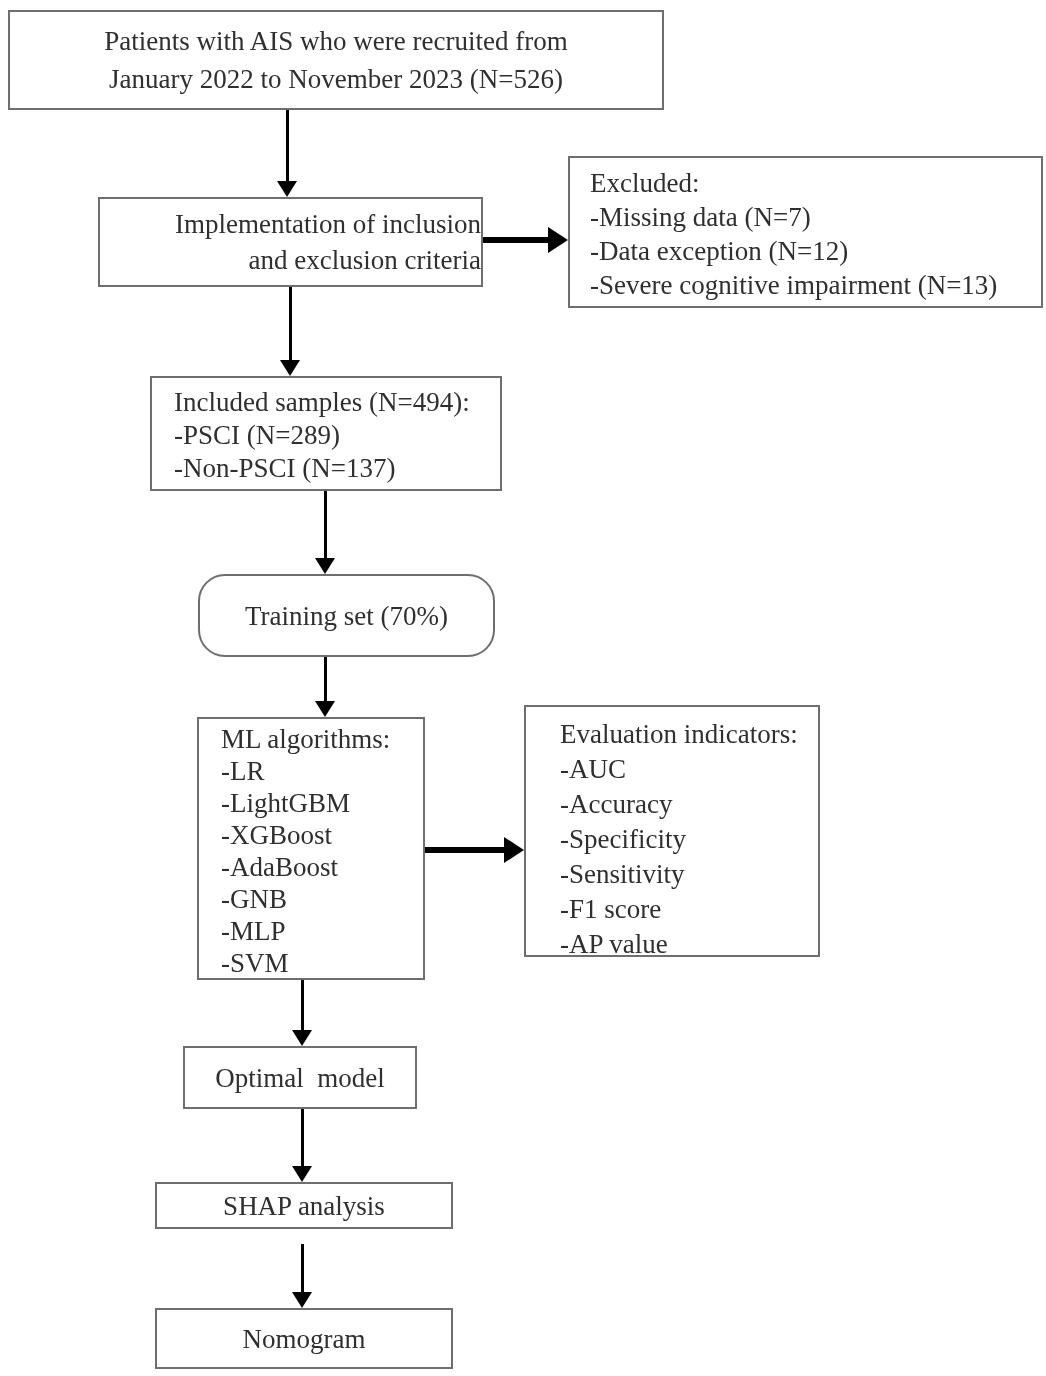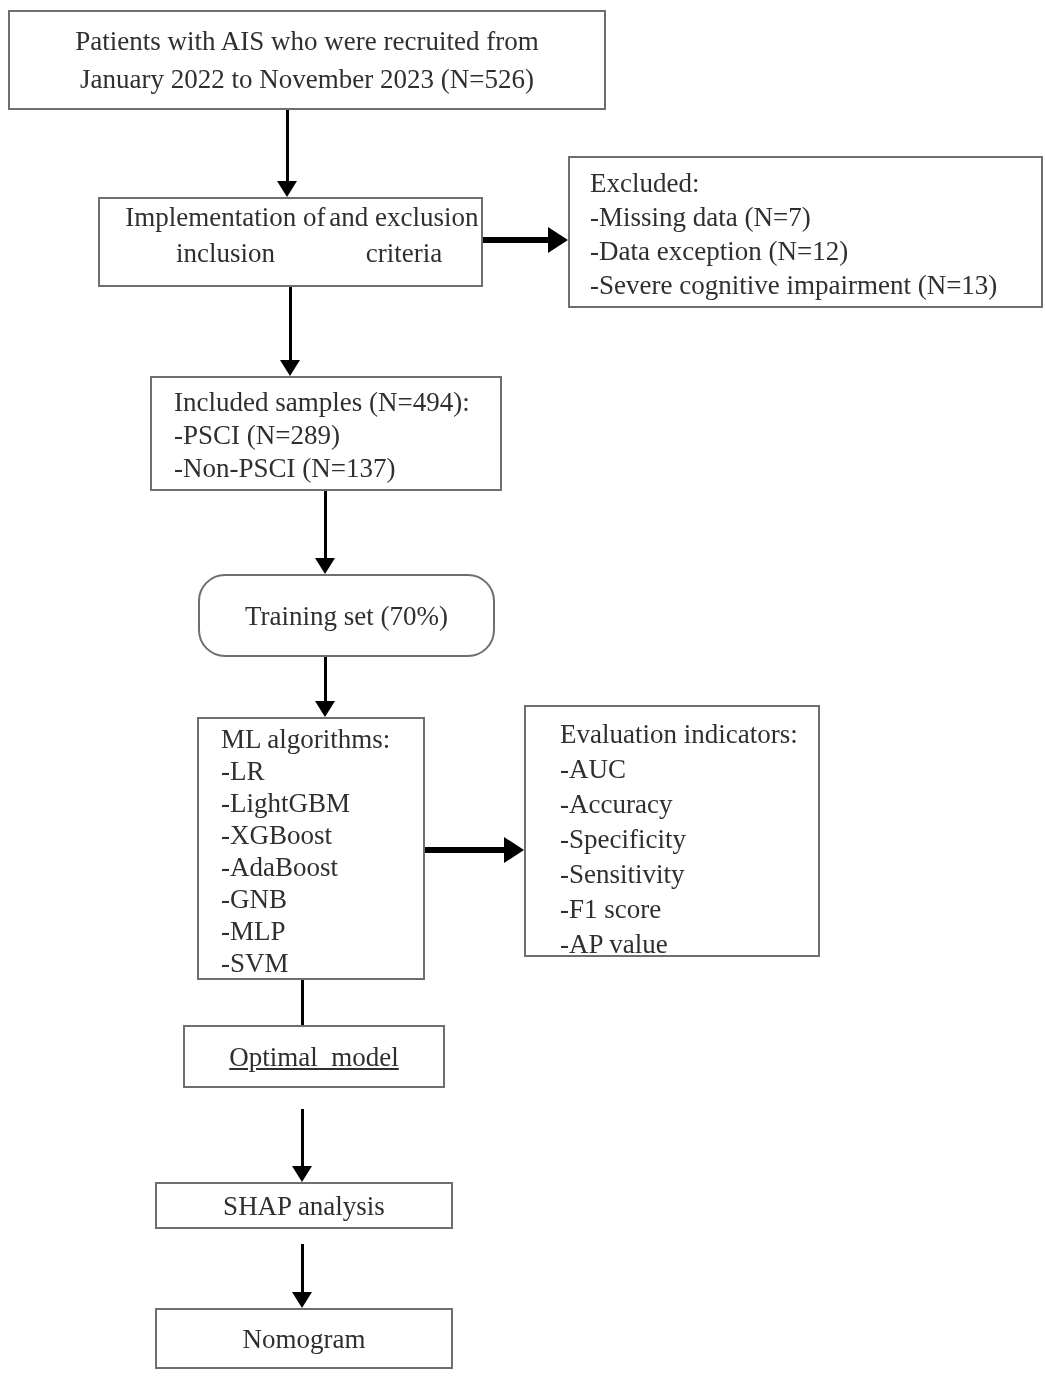--- a/index.html
+++ b/index.html
@@ -27,23 +27,23 @@
     white-space: pre-wrap;
   }
   .node.center {
     display: flex;
     flex-direction: column;
     justify-content: center;
     text-align: center;
   }
   .node.leftalign {
     display: flex;
-    flex-direction: row;
+    flex-direction: column;
     justify-content: center;
-    text-align: center;
+    text-align: right;
   }
   .varrow { position: absolute; }
   .varrow .arrow-shaft {
     position: absolute;
     left: 50%;
     margin-left: -1.5px;
     top: 0;
     bottom: 13px;
     width: 3px;
     background: var(--arrow, #000000);
@@ -79,21 +79,21 @@
     border-top: 13px solid transparent;
     border-bottom: 13px solid transparent;
     border-left: 20px solid var(--arrow, #000000);
   }
 </style>
 </head>
 <body>
 
 <div id="canvas">
 
-  <div class="node center" style="left:8px; top:10px; width:598px; height:100px; line-height:38px;">
+  <div class="node center" style="left:8px; top:10px; width:656px; height:100px; line-height:38px;">
     <div class="line">Patients with AIS who were recruited from</div>
     <div class="line">January 2022 to November 2023 (N=526)</div>
   </div>
 
   <div class="varrow" style="left:277px; top:110px; width:20px; height:87px;">
     <div class="arrow-shaft"></div>
     <div class="arrow-head"></div>
   </div>
 
   <div class="node leftalign" style="left:98px; top:197px; width:385px; height:90px; line-height:36px; padding-left:24px;">
@@ -162,21 +162,21 @@
     <div class="line">-Sensitivity</div>
     <div class="line">-F1 score</div>
     <div class="line">-AP value</div>
   </div>
 
   <div class="varrow" style="left:292px; top:980px; width:20px; height:66px;">
     <div class="arrow-shaft"></div>
     <div class="arrow-head"></div>
   </div>
 
-  <div class="node center" style="left:183px; top:1025px; width:262px; height:63px; line-height:34px;text-decoration:underline;">
+  <div class="node center" style="left:183px; top:1046px; width:234px; height:63px; line-height:34px;">
     <div class="line">Optimal  model</div>
   </div>
 
   <div class="varrow" style="left:292px; top:1109px; width:20px; height:73px;">
     <div class="arrow-shaft"></div>
     <div class="arrow-head"></div>
   </div>
 
   <div class="node center" style="left:155px; top:1182px; width:298px; height:47px; line-height:34px;">
     <div class="line">SHAP analysis</div>

